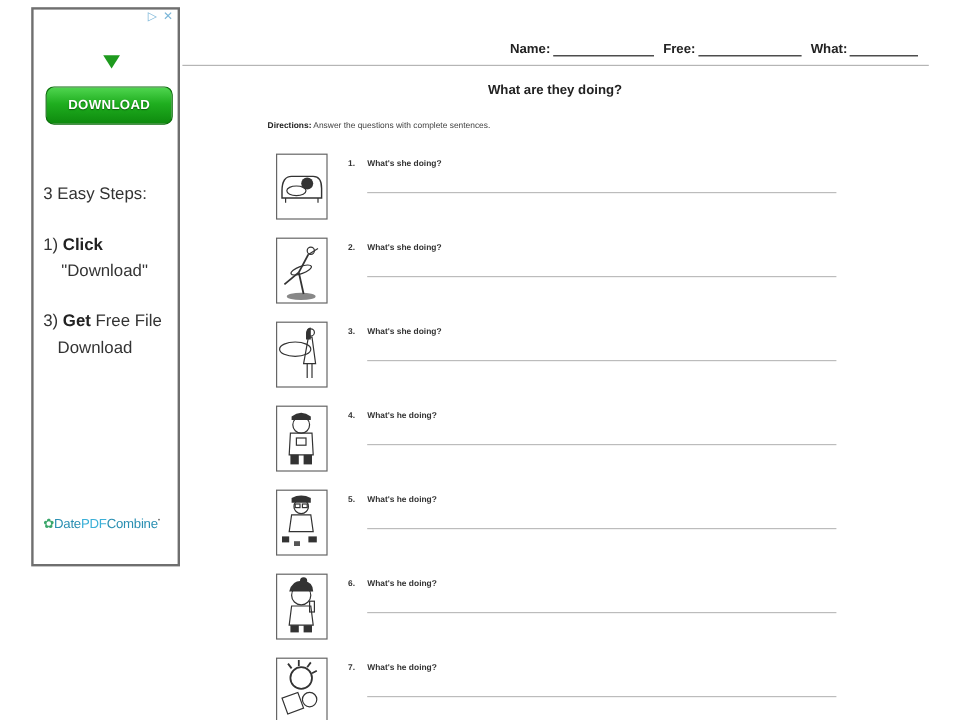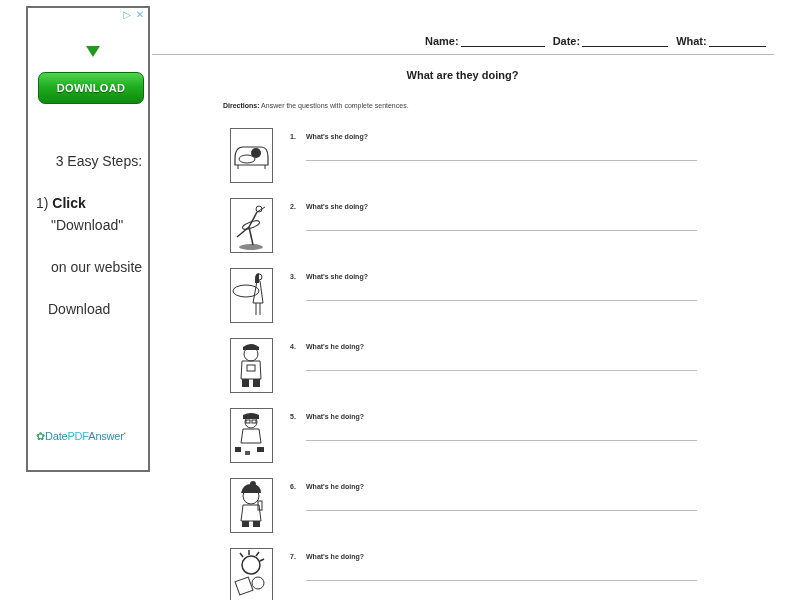--- a/index.html
+++ b/index.html
@@ -40,21 +40,21 @@
       text-align: center; line-height: 30px;
       letter-spacing: 0.3px;
       text-shadow: 0 1px 1px #0a5a0a;
       cursor: pointer;
     }
     .ad-steps {
       position: absolute; left: 8px; top: 142px;
       font-size: 14px; color: #333; line-height: 22px;
     }
     .ad-steps .step { margin-top: 20px; }
-    .ad-steps .step:first-child { margin-top: 0; text-align: right; }
+    .ad-steps .step:first-child { margin-top: 0; }
     .ad-steps b { color: #222; margin-top: 48px; }
     .ad-steps .sub { padding-left: 15px; }
     .ad-steps .sub2 { padding-left: 12px; }
     .ad-brand {
       position: absolute; left: 8px; top: 422px;
       font-size: 11px; color: #2a8fb2;
       letter-spacing: -0.2px;
     }
     .ad-brand .pdf { color: #3bb0d8; text-align: right; }
     .ad-brand .leaf { color: #3aa66a; font-size: 11px; }
@@ -113,38 +113,38 @@
   </div>
   <div class="ad-arrow"></div>
   <div class="ad-download">DOWNLOAD</div>
   <div class="ad-steps">
     <div class="step">3 Easy Steps:</div>
     <div class="step">
       <div><span>1)</span> <b>Click</b></div>
       <div class="sub">"Download"</div>
     </div>
     <div class="step">
-      <div class="sub">on our website</div>
     </div>
     <div class="step">
+      <div><span>3)</span> <b>Get</b> <span>Free File</span></div>
       <div class="sub2">Download</div>
     </div>
   </div>
   <div class="ad-brand">
-    <span class="leaf">✿</span><span>Date</span><span class="pdf">PDF</span><span>Answer</span><sup>•</sup>
+    <span class="leaf">✿</span><span>Date</span><span class="pdf">PDF</span><span>Combine</span><sup>•</sup>
   </div>
 </div>
 
 <div class="header-row">
   <div class="hfield">
     <span>Name:</span>
     <span class="hline" style="width:84px"></span>
   </div>
   <div class="hfield">
-    <span>Date:</span>
+    <span>Free:</span>
     <span class="hline" style="width:86px"></span>
   </div>
   <div class="hfield">
     <span>What:</span>
     <span class="hline" style="width:57px"></span>
   </div>
 </div>
 <div class="header-divider"></div>
 
 <div class="title">What are they doing?</div>

